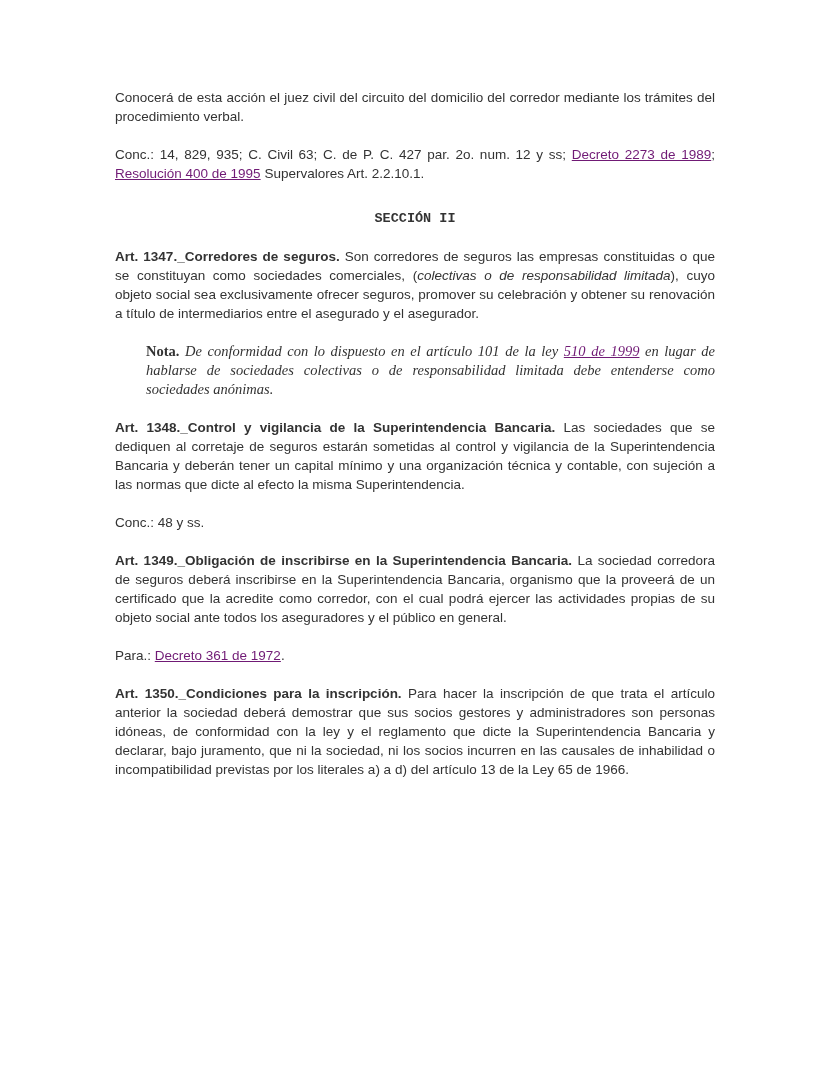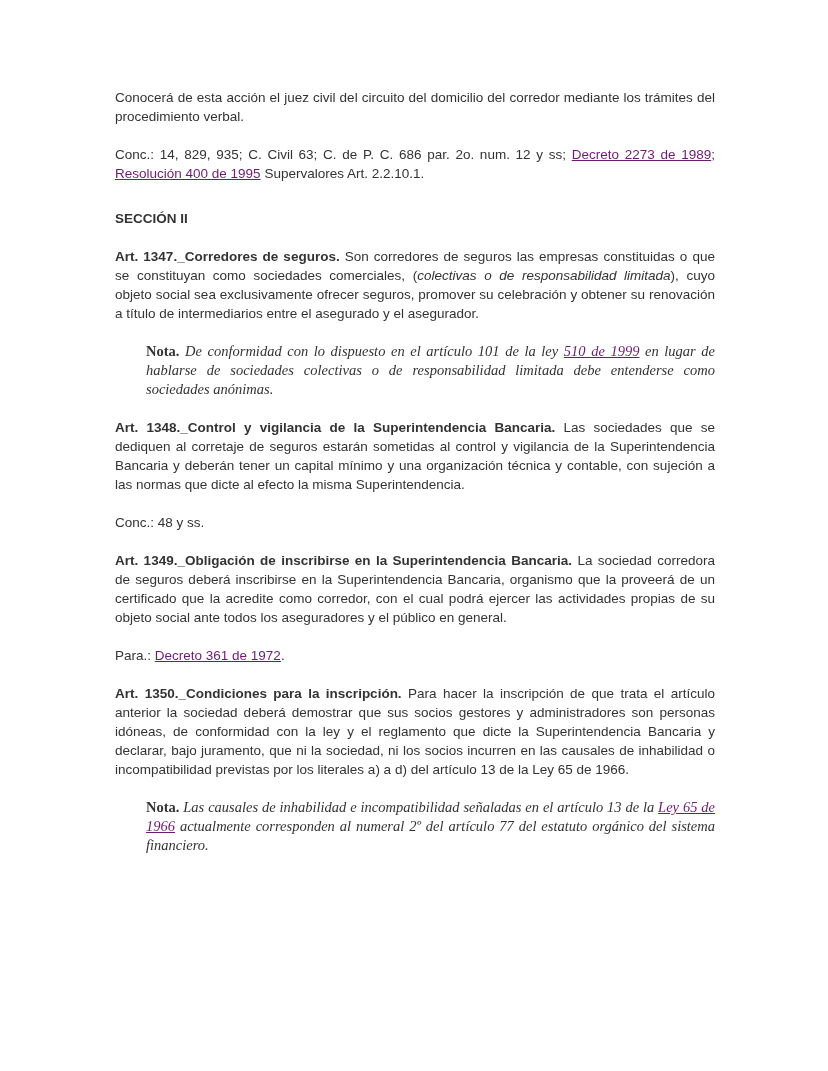--- a/index.html
+++ b/index.html
@@ -22,21 +22,23 @@
     font-family: "Liberation Sans", sans-serif;
     font-size: 13.5px;
     line-height: 19px;
     color: #333333;
   }
   .content p {
     margin: 0 0 19px 0;
     text-align: justify;
   }
   .content p.heading {
+    text-align: center;
     font-weight: bold;
+    font-family: Liberation Mono, monospace;
   }
   .run-bold { font-weight: bold; }
   .run-italic { font-style: italic; }
   a.run-link, a.run-link-italic {
     color: #701a75;
     text-decoration: underline;
     cursor: pointer;
   }
   a.run-link-italic { font-style: italic; }
   .content p.nota {
@@ -47,24 +49,23 @@
   }
   .content p.nota .run-bold { font-style: normal; }
   .content p.nota .run-italic { font-style: italic; }
 </style>
 </head>
 <body>
 
 <div class="page">
   <div class="content">
       <p class="body"><span class="run-normal">Conocerá de esta acción el juez civil del circuito del domicilio del corredor mediante los trámites del procedimiento verbal.</span></p>
-      <p class="conc"><span class="run-normal">Conc.: 14, 829, 935; C. Civil 63; C. de P. C. 686 par. 2o. num. 12 y ss; </span><a class="run-link" href="#">Decreto 2273 de 1989</a><span class="run-normal">; </span><a class="run-link" href="#">Resolución 400 de 1995</a><span class="run-normal"> Supervalores Art. 2.2.10.1.</span></p>
+      <p class="conc"><span class="run-normal">Conc.: 14, 829, 935; C. Civil 63; C. de P. C. 427 par. 2o. num. 12 y ss; </span><a class="run-link" href="#">Decreto 2273 de 1989</a><span class="run-normal">; </span><a class="run-link" href="#">Resolución 400 de 1995</a><span class="run-normal"> Supervalores Art. 2.2.10.1.</span></p>
       <p class="heading" style="margin-top: 26px;"><span class="run-bold">SECCIÓN II</span></p>
       <p class="body"><span class="run-bold">Art. 1347._Corredores de seguros.</span><span class="run-normal"> Son corredores de seguros las empresas constituidas o que se constituyan como sociedades comerciales, (</span><span class="run-italic">colectivas o de responsabilidad limitada</span><span class="run-normal">), cuyo objeto social sea exclusivamente ofrecer seguros, promover su celebración y obtener su renovación a título de intermediarios entre el asegurado y el asegurador.</span></p>
       <p class="nota"><span class="run-bold">Nota. </span><span class="run-italic">De conformidad con lo dispuesto en el artículo 101 de la ley </span><a class="run-link-italic" href="#">510 de 1999</a><span class="run-italic"> en lugar de hablarse de sociedades colectivas o de responsabilidad limitada debe entenderse como sociedades anónimas.</span></p>
       <p class="body"><span class="run-bold">Art. 1348._Control y vigilancia de la Superintendencia Bancaria.</span><span class="run-normal"> Las sociedades que se dediquen al corretaje de seguros estarán sometidas al control y vigilancia de la Superintendencia Bancaria y deberán tener un capital mínimo y una organización técnica y contable, con sujeción a las normas que dicte al efecto la misma Superintendencia.</span></p>
       <p class="conc"><span class="run-normal">Conc.: 48 y ss.</span></p>
       <p class="body"><span class="run-bold">Art. 1349._Obligación de inscribirse en la Superintendencia Bancaria.</span><span class="run-normal"> La sociedad corredora de seguros deberá inscribirse en la Superintendencia Bancaria, organismo que la proveerá de un certificado que la acredite como corredor, con el cual podrá ejercer las actividades propias de su objeto social ante todos los aseguradores y el público en general.</span></p>
       <p class="conc"><span class="run-normal">Para.: </span><a class="run-link" href="#">Decreto 361 de 1972</a><span class="run-normal">.</span></p>
       <p class="body"><span class="run-bold">Art. 1350._Condiciones para la inscripción.</span><span class="run-normal"> Para hacer la inscripción de que trata el artículo anterior la sociedad deberá demostrar que sus socios gestores y administradores son personas idóneas, de conformidad con la ley y el reglamento que dicte la Superintendencia Bancaria y declarar, bajo juramento, que ni la sociedad, ni los socios incurren en las causales de inhabilidad o incompatibilidad previstas por los literales a) a d) del artículo 13 de la Ley 65 de 1966.</span></p>
-      <p class="nota"><span class="run-bold">Nota. </span><span class="run-italic">Las causales de inhabilidad e incompatibilidad señaladas en el artículo 13 de la </span><a class="run-link-italic" href="#">Ley 65 de 1966</a><span class="run-italic"> actualmente corresponden al numeral 2º del artículo 77 del estatuto orgánico del sistema financiero.</span></p>
     </div>
 </div>
 
 </body></html>

